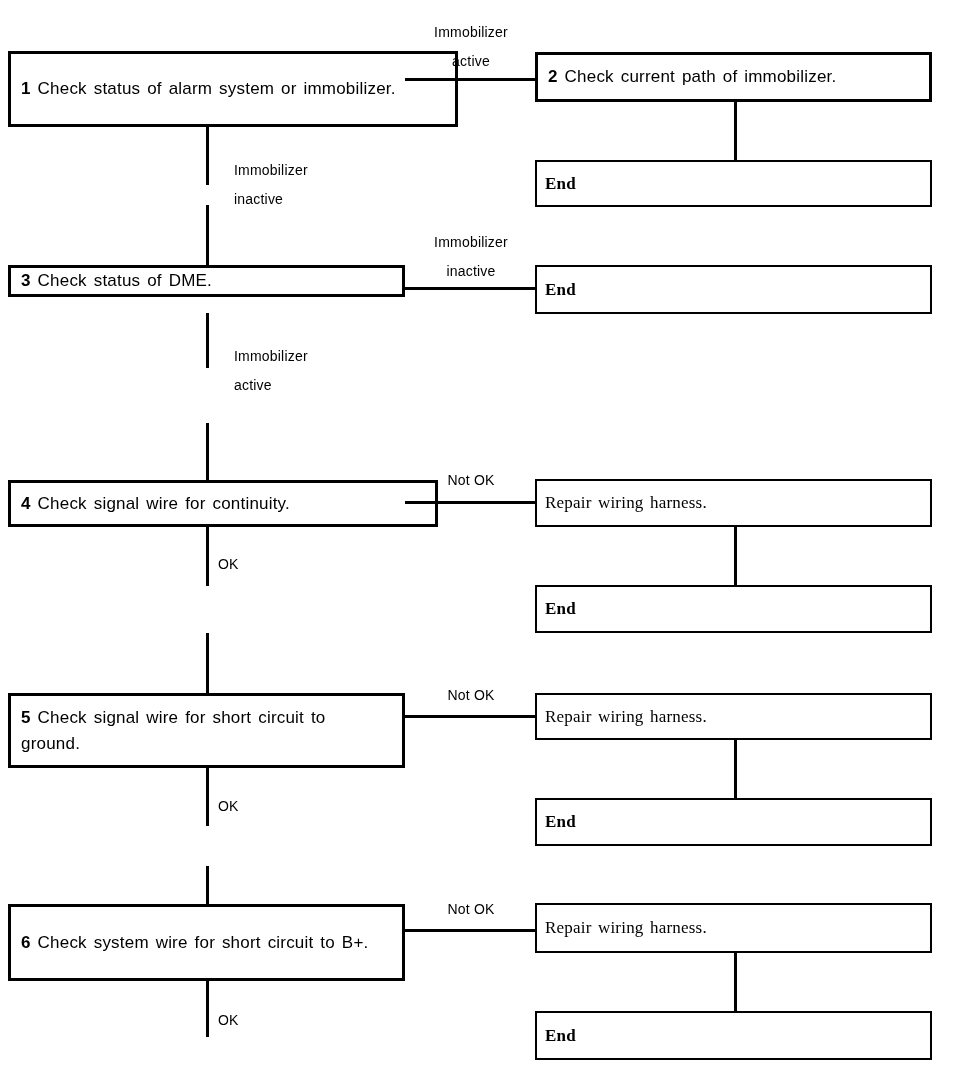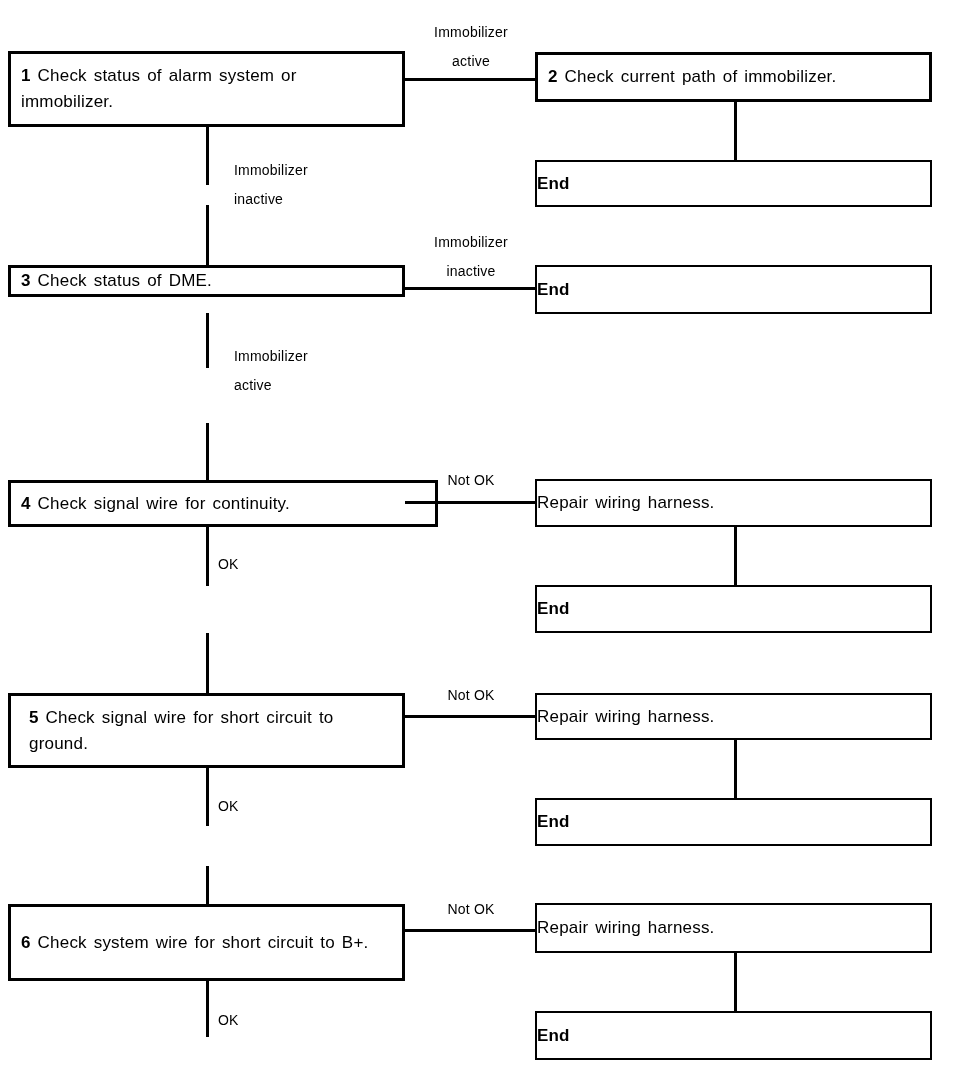--- a/index.html
+++ b/index.html
@@ -28,21 +28,22 @@
     letter-spacing: 0.2px;
     word-spacing: 2px;
   }
   .box .txt {
     padding: 0 14px 0 10px;
   }
   .result {
     border-width: 2px;
   }
   .result .txt {
-    padding-left: 0;
+    padding-left: 8px;
+    font-family: Liberation Serif, serif;
   }
   .num {
     font-weight: bold;
   }
   .bold {
     font-weight: bold;
   }
   .hline, .vline {
     position: absolute;
     background: #000000;
@@ -59,21 +60,21 @@
   .lbl.center {
     width: 116px;
     text-align: center;
   }
 </style>
 </head>
 <body>
 
 <div class="page">
 
-  <div class="box" style="left:8px; top:51px; width:397px; height:76px;">
+  <div class="box" style="left:8px; top:51px; width:450px; height:76px;">
     <div class="txt"><span class="num">1</span> <span>Check status of alarm system or immobilizer.</span></div>
   </div>
 
   <div class="lbl center" style="left:413px; top:18px;">
     <div>Immobilizer</div>
     <div>active</div>
   </div>
 
   <div class="hline" style="left:405px; top:78px; width:130px;"></div>
 
@@ -138,21 +139,21 @@
     <div class="txt bold">End</div>
   </div>
 
   <div class="vline" style="left:206px; top:527px; height:59px;"></div>
   <div class="vline" style="left:206px; top:633px; height:60px;"></div>
 
   <div class="lbl" style="left:218px; top:550px;">
     <div>OK</div>
   </div>
 
-  <div class="box" style="left:8px; top:693px; width:397px; height:75px;padding-left:8px;">
+  <div class="box" style="left:8px; top:693px; width:397px; height:75px;">
     <div class="txt"><span class="num">5</span> <span>Check signal wire for short circuit to ground.</span></div>
   </div>
 
   <div class="lbl center" style="left:413px; top:681px;">
     <div>Not OK</div>
   </div>
 
   <div class="hline" style="left:405px; top:715px; width:130px;"></div>
 
   <div class="box result" style="left:535px; top:693px; width:397px; height:47px;">

